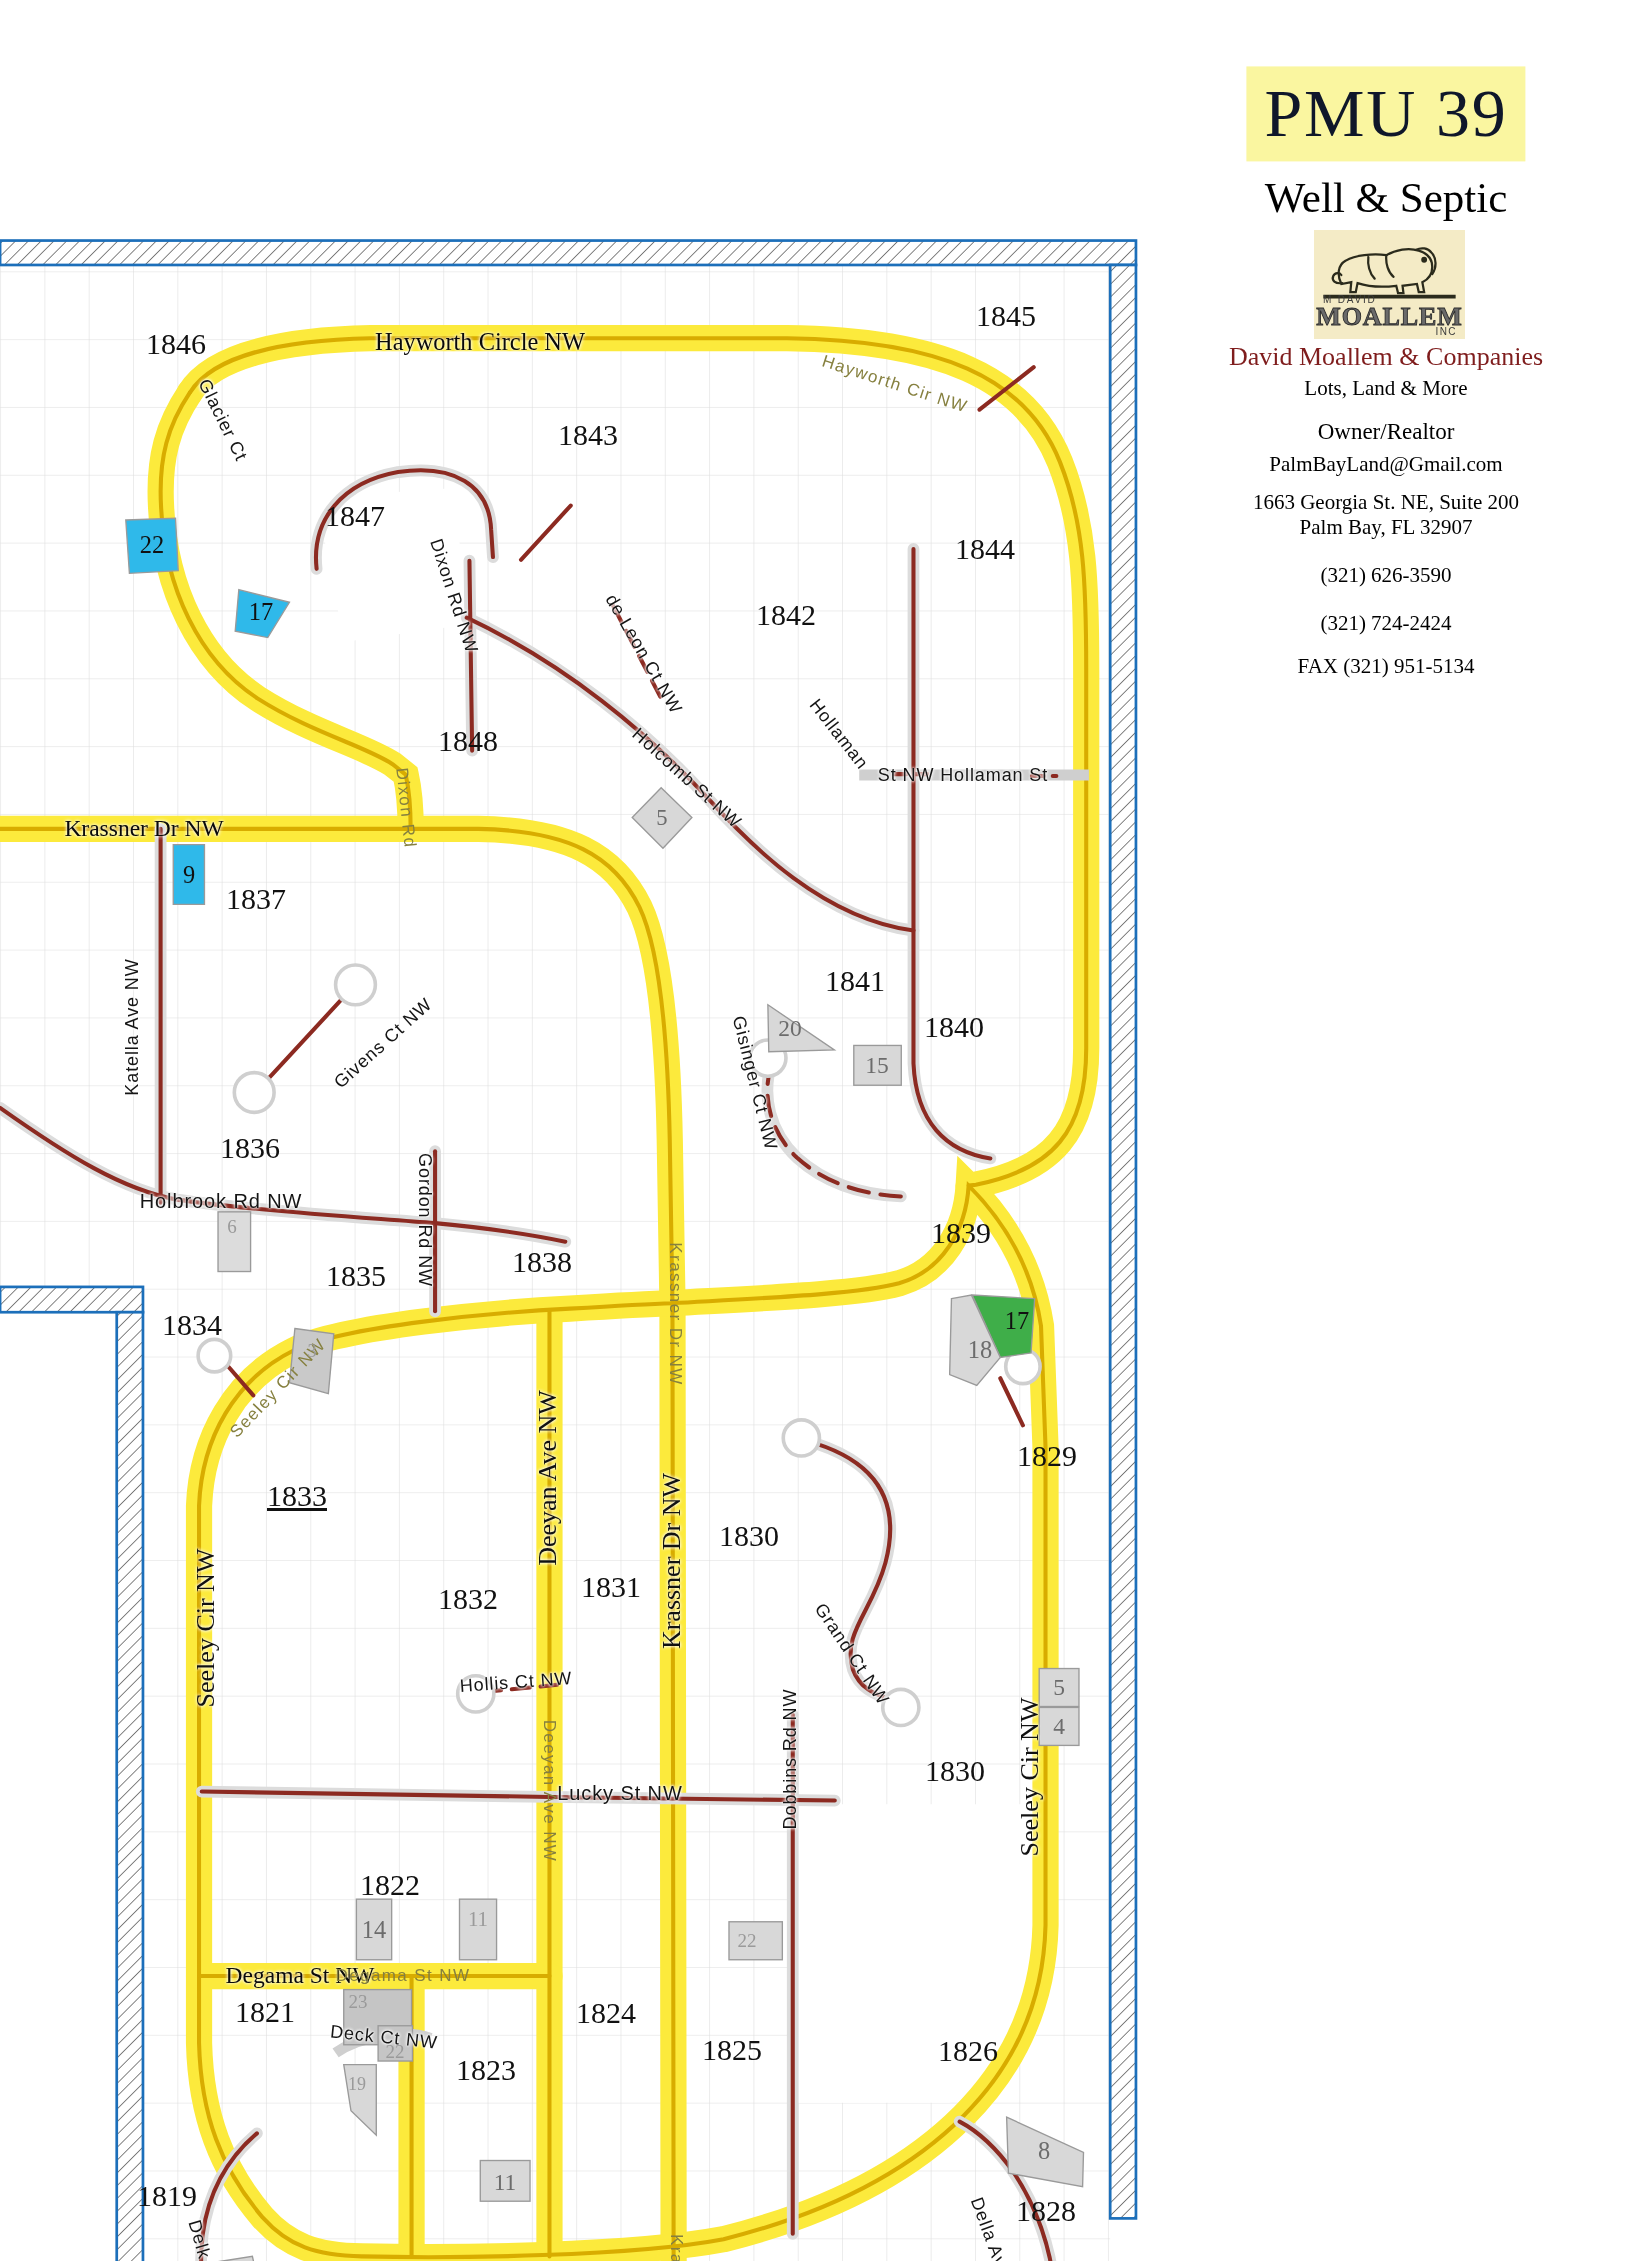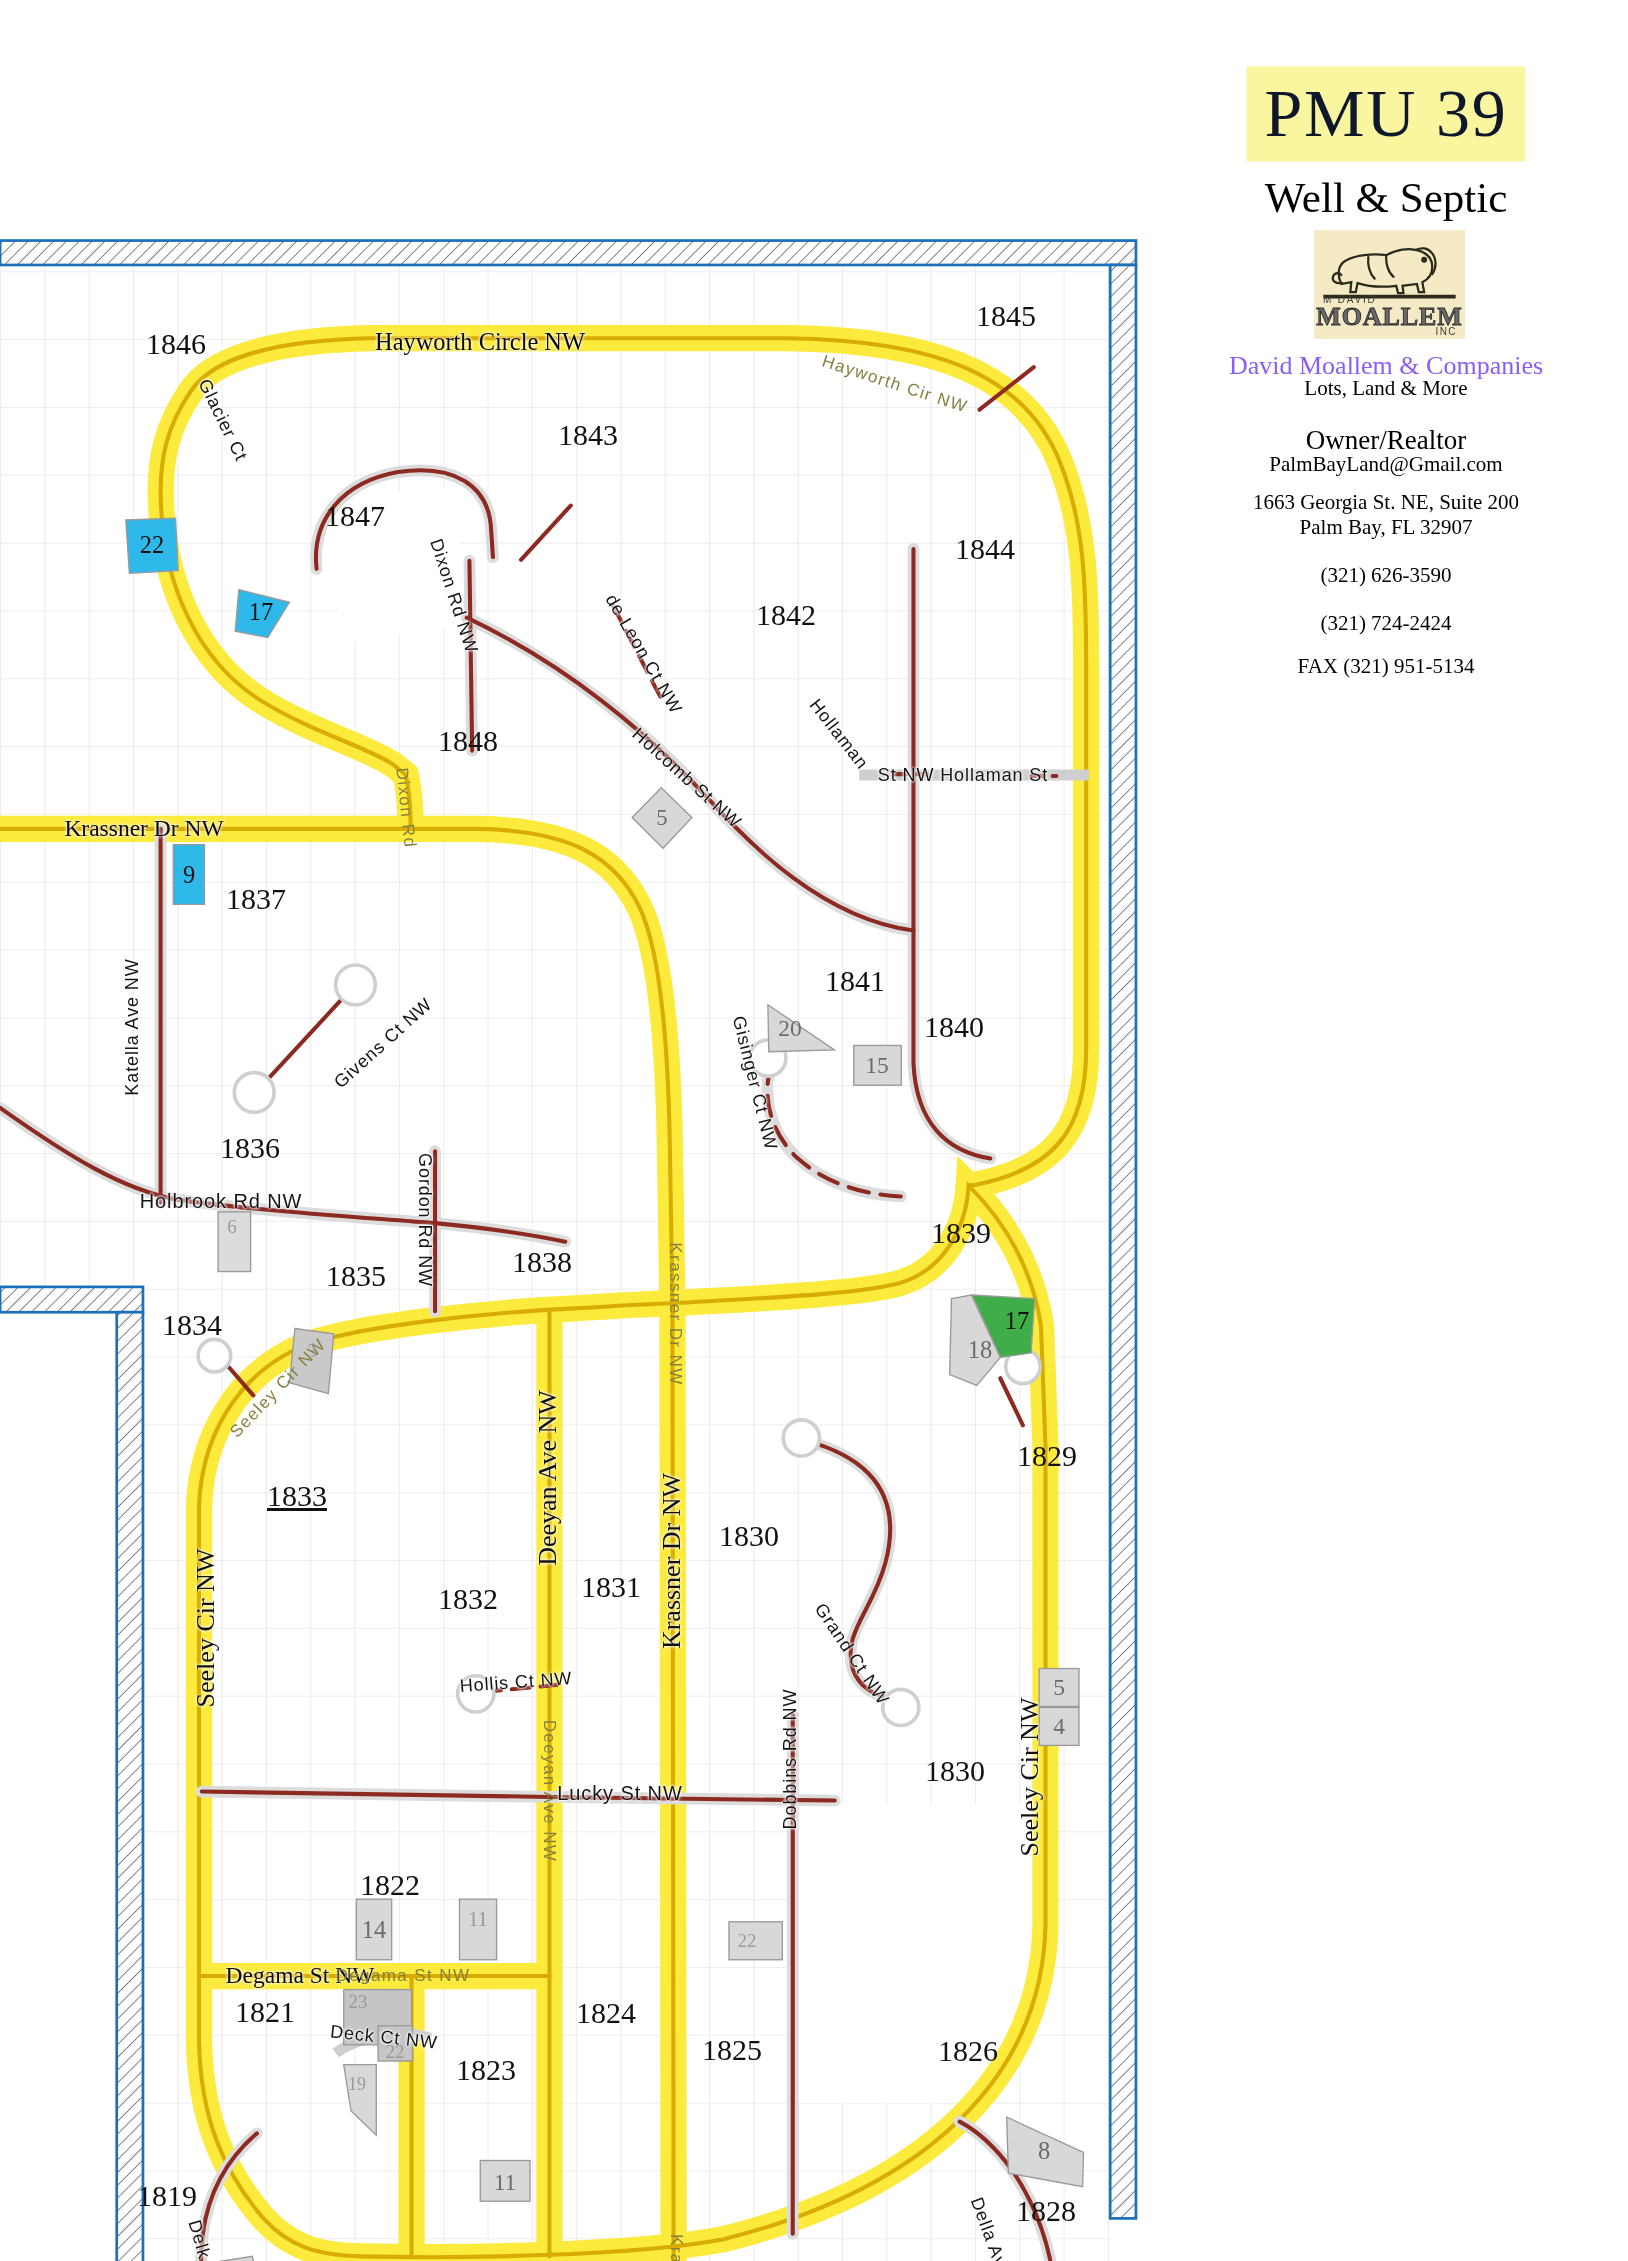--- a/index.html
+++ b/index.html
@@ -20,23 +20,23 @@
         letter-spacing:1.4px;}
   .pn{font-family:"Liberation Serif","DejaVu Serif",serif;font-size:24.4px;}
   .pn-black{color:#111;}
   .pn-gray{color:#6c6c6c;}
   .pn-graylight{color:#9a9a9a;}
   
   .hdr{position:absolute;text-align:center;transform:translate(-50%,-50%);white-space:nowrap;}
   #pmu-box{left:1386px;top:114px;background:#FAF6A0;padding:8.1px 18px;}
   #pmu-box span{font-size:68px;letter-spacing:1.8px;color:#0f172a;}
   #subtitle{left:1386px;top:197px;font-size:43px;color:#000;}
-  #company{left:1386px;top:357px;font-size:26px;color:#8b5cf6;margin-top:9px;}
+  #company{left:1386px;top:357px;font-size:26px;color:#7f1d1d;}
   #tagline{left:1386px;top:388px;font-size:21px;color:#000;}
-  #role{left:1386px;top:432px;font-size:27px;color:#000;margin-top:8px;}
+  #role{left:1386px;top:432px;font-size:23px;color:#000;}
   #email{left:1386px;top:464px;font-size:21px;color:#000;}
   #addr1{left:1386px;top:502px;font-size:21px;color:#000;}
   #addr2{left:1386px;top:527px;font-size:21px;color:#000;}
   #phone1{left:1386px;top:575px;font-size:21px;color:#000;}
   #phone2{left:1386px;top:623px;font-size:21px;color:#000;}
   #fax{left:1386px;top:666px;font-size:21px;color:#000;}
   #logo-box{position:absolute;left:1314px;top:230px;width:151px;height:109px;background:#F4EBC6;}
   #logo-mdavid{position:absolute;left:9px;top:64px;font-family:"Liberation Sans",sans-serif;
       font-size:10px;color:#3a3a3a;letter-spacing:1.8px;}
   #logo-name{position:absolute;left:0;right:0;top:72px;text-align:center;

